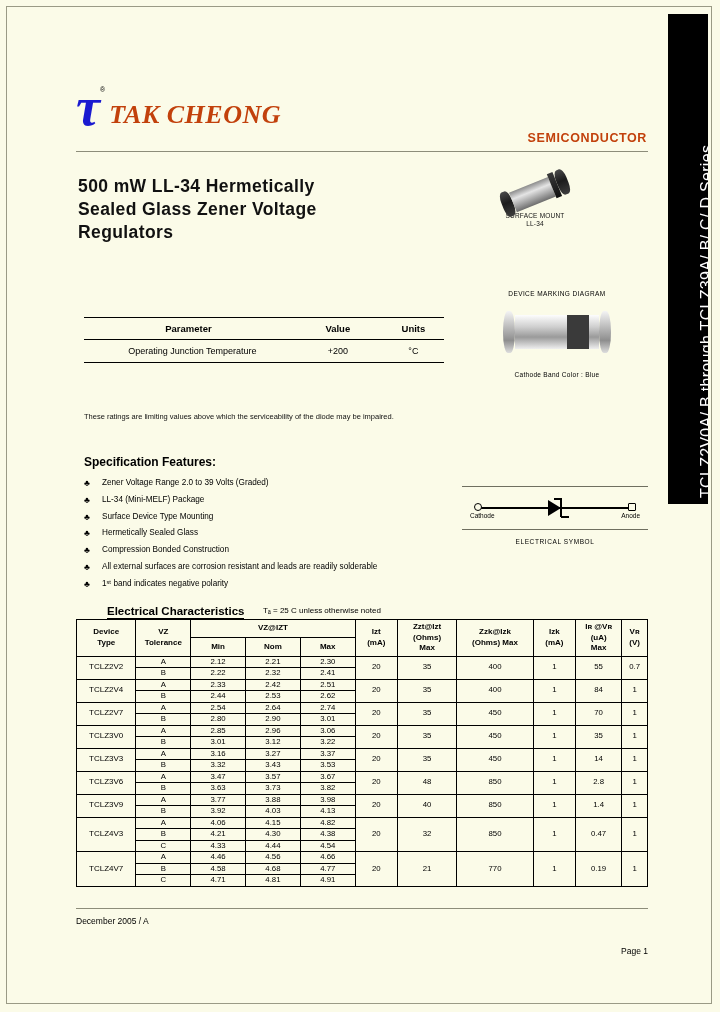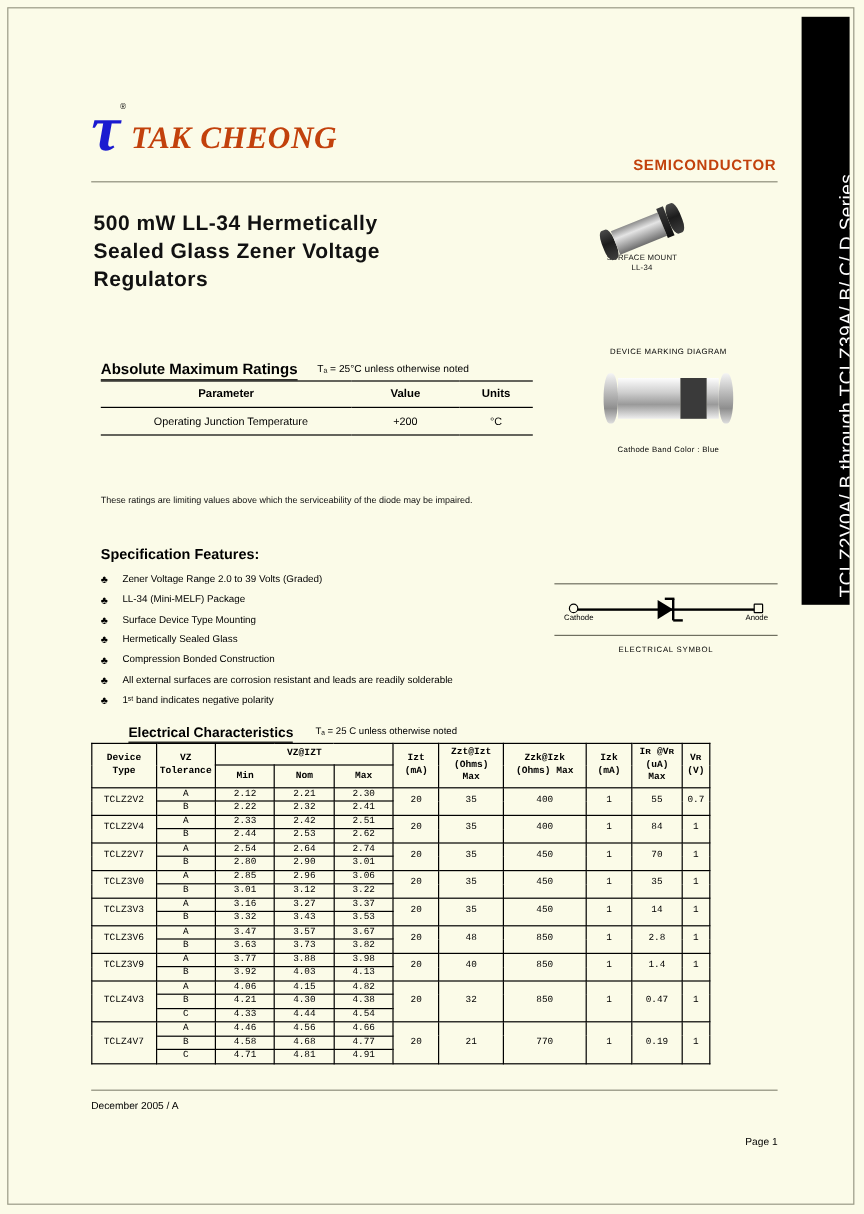--- a/index.html
+++ b/index.html
@@ -346,25 +346,24 @@
   }
   .ec-note {
     display: inline-block;
     font-size: 8px;
     margin-left: 14px;
     vertical-align: 2px;
   }
   table.ec {
     position: absolute;
     left: 76px; top: 619px;
-    width: 516px;
+    width: 572px;
     border-collapse: collapse;
     table-layout: fixed;
     font-size: 7.6px;
-    font-family: Liberation Mono, monospace;
   }
   table.ec th, table.ec td {
     border: 1px solid #000;
     text-align: center;
     padding: 0;
     line-height: 10.5px;
   }
   table.ec th {
     font-weight: bold;
     font-size: 8px;
@@ -422,24 +421,20 @@
         <div class="melf-cap"></div>
         <div class="melf-mid"></div>
         <div class="melf-ring"></div>
         <div class="melf-cap"></div>
       </div>
     </div>
     <div class="sm-caption">SURFACE MOUNT</div>
     <div class="sm-caption">LL-34</div>
   </div>
 
-  <div class="amr-head">
-    <span class="amr-title">Absolute Maximum Ratings</span>
-    <span class="amr-note">Tₐ = 25°C unless otherwise noted</span>
-  </div>
   <table class="amr">
     <thead>
       <tr>
         <th style="width:58%">Parameter</th>
         <th style="width:25%">Value</th>
         <th style="width:17%">Units</th>
       </tr>
     </thead>
     <tbody>
       <tr>

